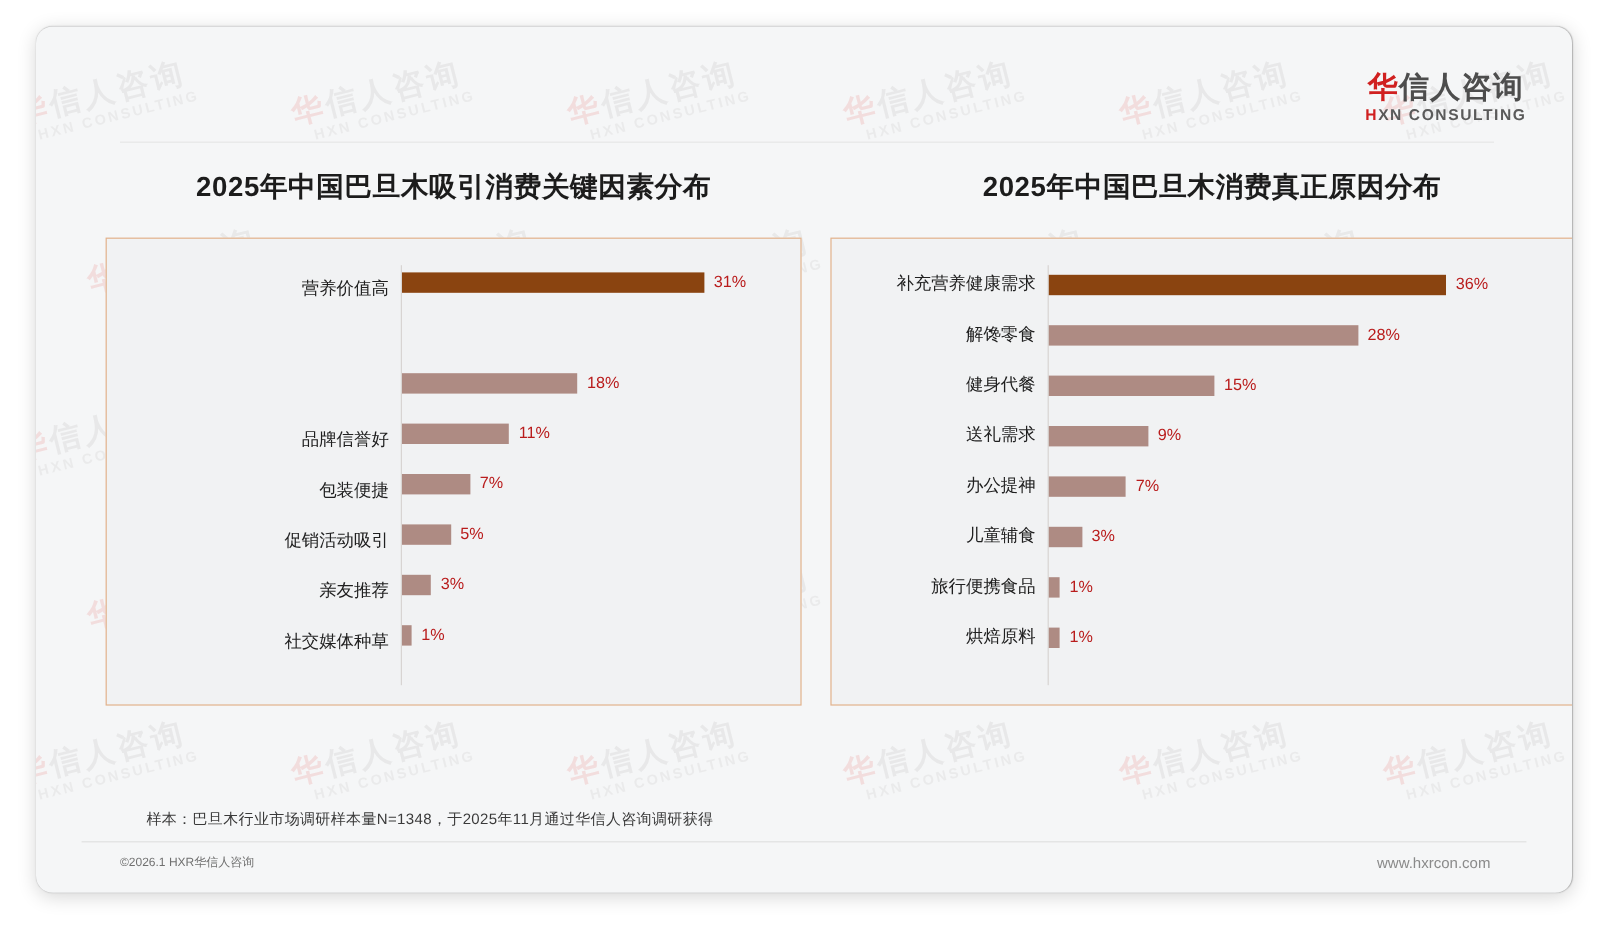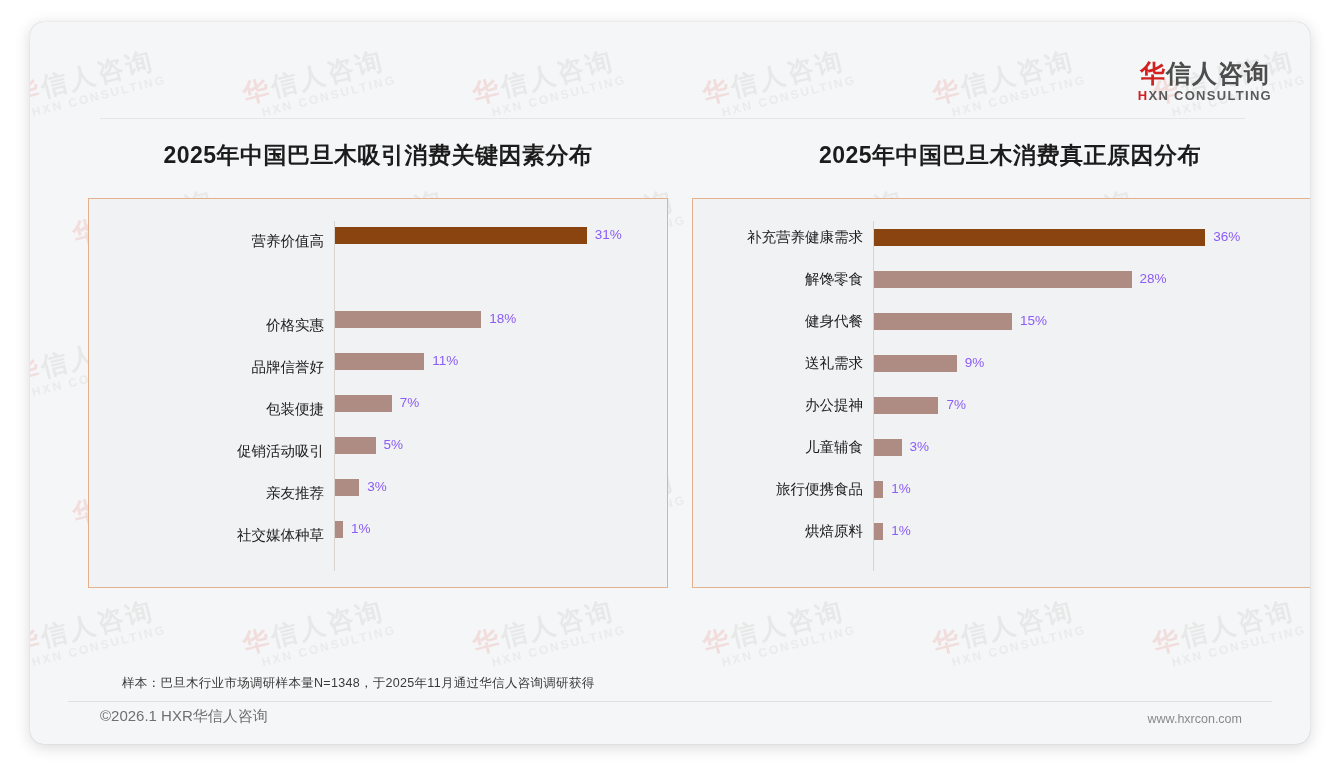--- a/index.html
+++ b/index.html
@@ -182,21 +182,21 @@
     top: 4px;
     background: #ae8b83;
   }
   .bar.top { background: #8a4410; }
   .chart-col.left  .bar { left: 246px; }
   .chart-col.right .bar { left: 181px; }
 
   .bar-value {
     position: absolute;
     font-size: 13.5px;
-    color: #8b5cf6;
+    color: #b91c1c;
     line-height: 24px;
     white-space: nowrap;
     text-align: right;
   }
 
   
   .footer {
     position: absolute;
     left: 0;
     bottom: 0;
@@ -217,21 +217,21 @@
     left: 38px;
     bottom: 42px;
     width: 1204px;
     height: 1px;
     background: #e0e0e0;
   }
   .copyright {
     position: absolute;
     left: 70px;
     bottom: 18px;
-    font-size: 15px;
+    font-size: 10px;
     color: #707070;
     white-space: nowrap;
   }
   .website {
     position: absolute;
     right: 68px;
     bottom: 18px;
     font-size: 12.5px;
     color: #8a8a8a;
     white-space: nowrap;
@@ -380,21 +380,20 @@
       <div class="chart-title">2025年中国巴旦木吸引消费关键因素分布</div>
       <div class="chart-panel">
         <div class="plot" id="plot-0">
           <div class="axis-line"></div>
         <div class="bar-row" style="top: 24px;">
               <div class="bar-label">营养价值高</div>
               <div class="bar top" style="width: 251.72px;"></div>
               <div class="bar-value" style="left: 505.72px;">31%</div>
             </div>
             <div class="bar-row" style="top: 108px;">
-              <div class="bar-label">价格实惠</div>
               <div class="bar" style="width: 146.16px;"></div>
               <div class="bar-value" style="left: 400.16px;">18%</div>
             </div>
             <div class="bar-row" style="top: 150px;">
               <div class="bar-label">品牌信誉好</div>
               <div class="bar" style="width: 89.32px;"></div>
               <div class="bar-value" style="left: 343.32px;">11%</div>
             </div>
             <div class="bar-row" style="top: 192px;">
               <div class="bar-label">包装便捷</div>

